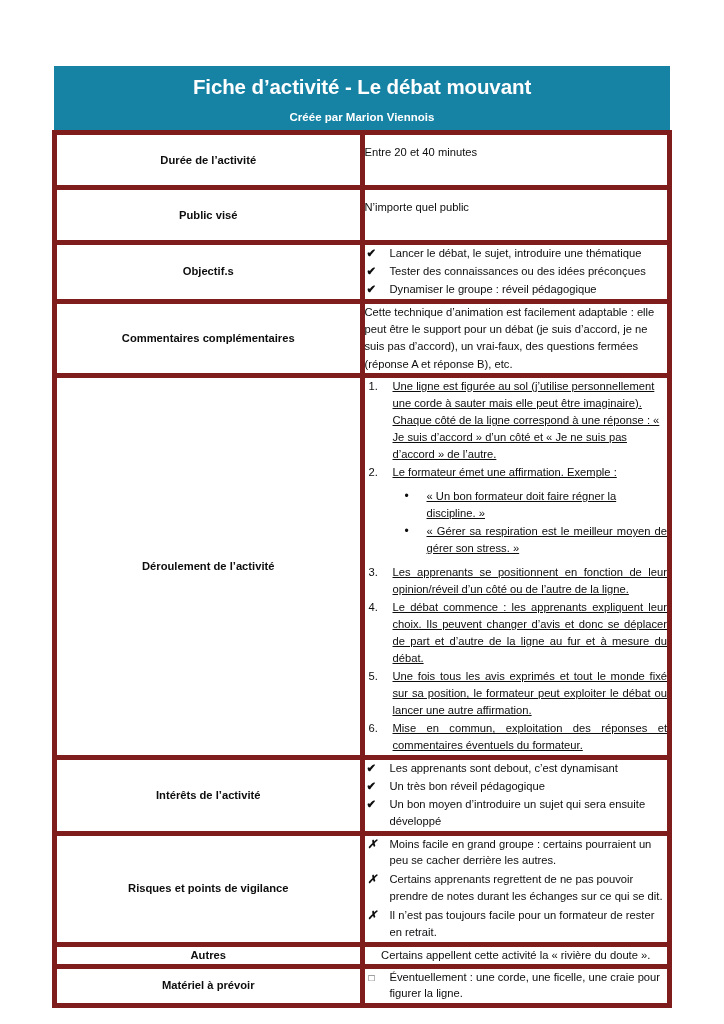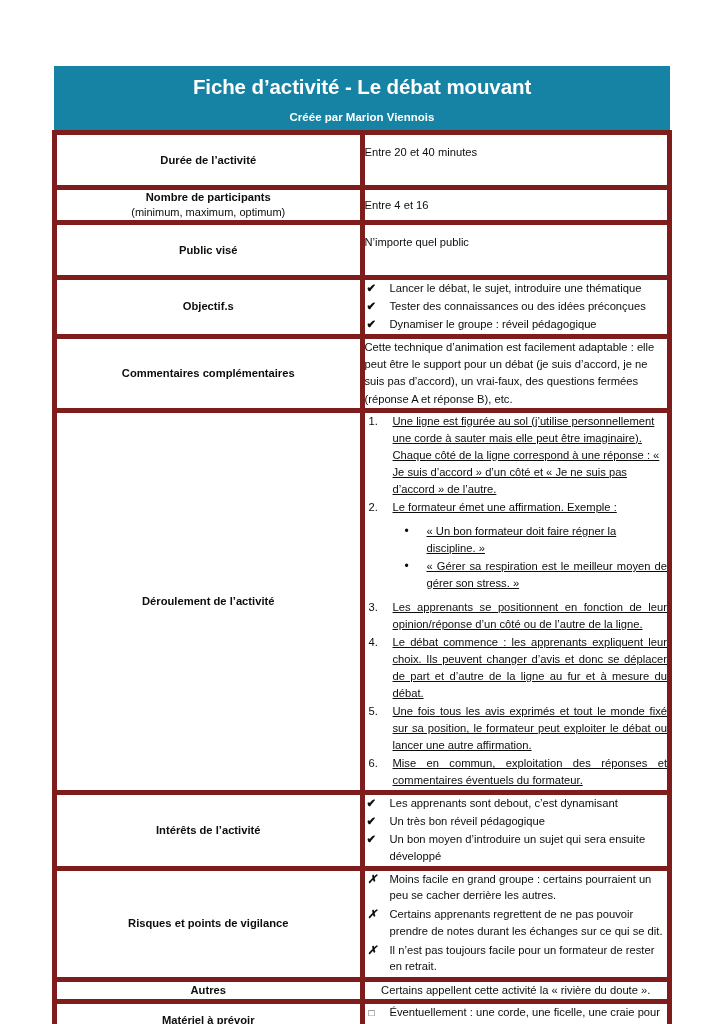--- a/index.html
+++ b/index.html
@@ -184,27 +184,20 @@
           <div class="banner-title">Fiche d’activité - Le débat mouvant</div>
           <div class="banner-sub">Créée par Marion Viennois</div>
         </td>
       </tr>
 
       <tr class="row-duree">
         <td class="label">Durée de l’activité</td>
         <td class="value tight">Entre 20 et 40 minutes</td>
       </tr>
 
-      <tr>
-        <td class="label">
-          <span>Nombre de participants</span>
-          <span class="sub">(minimum, maximum, optimum)</span>
-        </td>
-        <td class="value">Entre 4 et 16</td>
-      </tr>
 
       <tr class="row-public">
         <td class="label">Public visé</td>
         <td class="value tight">N’importe quel public</td>
       </tr>
 
       <tr>
         <td class="label">Objectif.s</td>
         <td class="value">
           <ul class="marklist">
@@ -243,21 +236,21 @@
               <ul class="subbul">
                 <li>
                   <span>« Un bon formateur doit faire régner la discipline. »</span>
                 </li>
                 <li class="just">
                   <span>« Gérer sa respiration est le meilleur moyen de gérer son stress. »</span>
                 </li>
               </ul>
             </li>
             <li class="just">
-              <span>Les apprenants se positionnent en fonction de leur opinion/réponse d’un côté ou de l’autre de la ligne.</span>
+              <span>Les apprenants se positionnent en fonction de leur opinion/réveil d’un côté ou de l’autre de la ligne.</span>
             </li>
             <li class="just">
               <span>Le débat commence : les apprenants expliquent leur choix. Ils peuvent changer d’avis et donc se déplacer de part et d’autre de la ligne au fur et à mesure du débat.</span>
             </li>
             <li class="just">
               <span>Une fois tous les avis exprimés et tout le monde fixé sur sa position, le formateur peut exploiter le débat ou lancer une autre affirmation.</span>
             </li>
             <li class="just">
               <span>Mise en commun, exploitation des réponses et commentaires éventuels du formateur.</span>
             </li>

